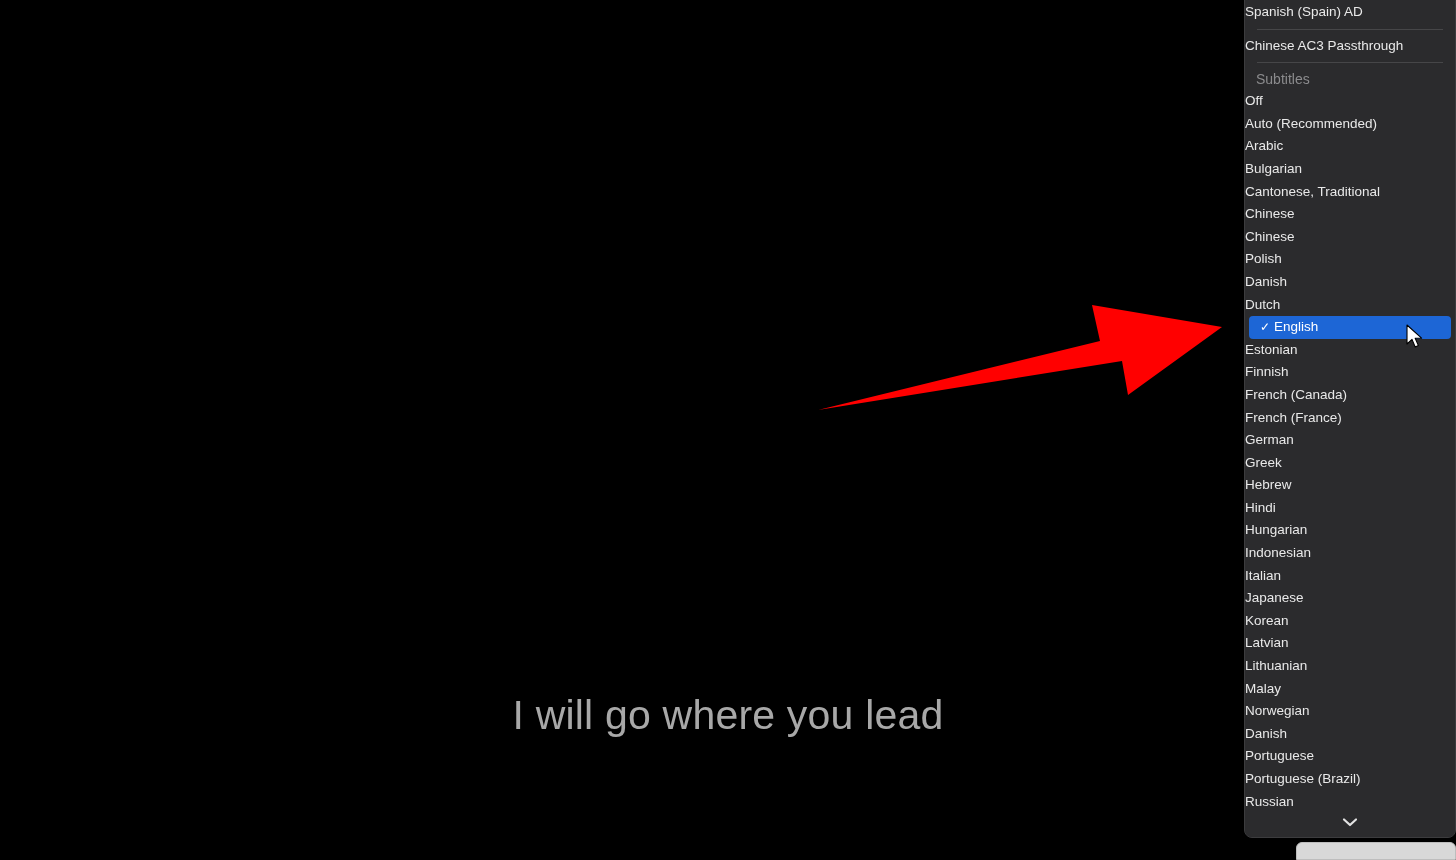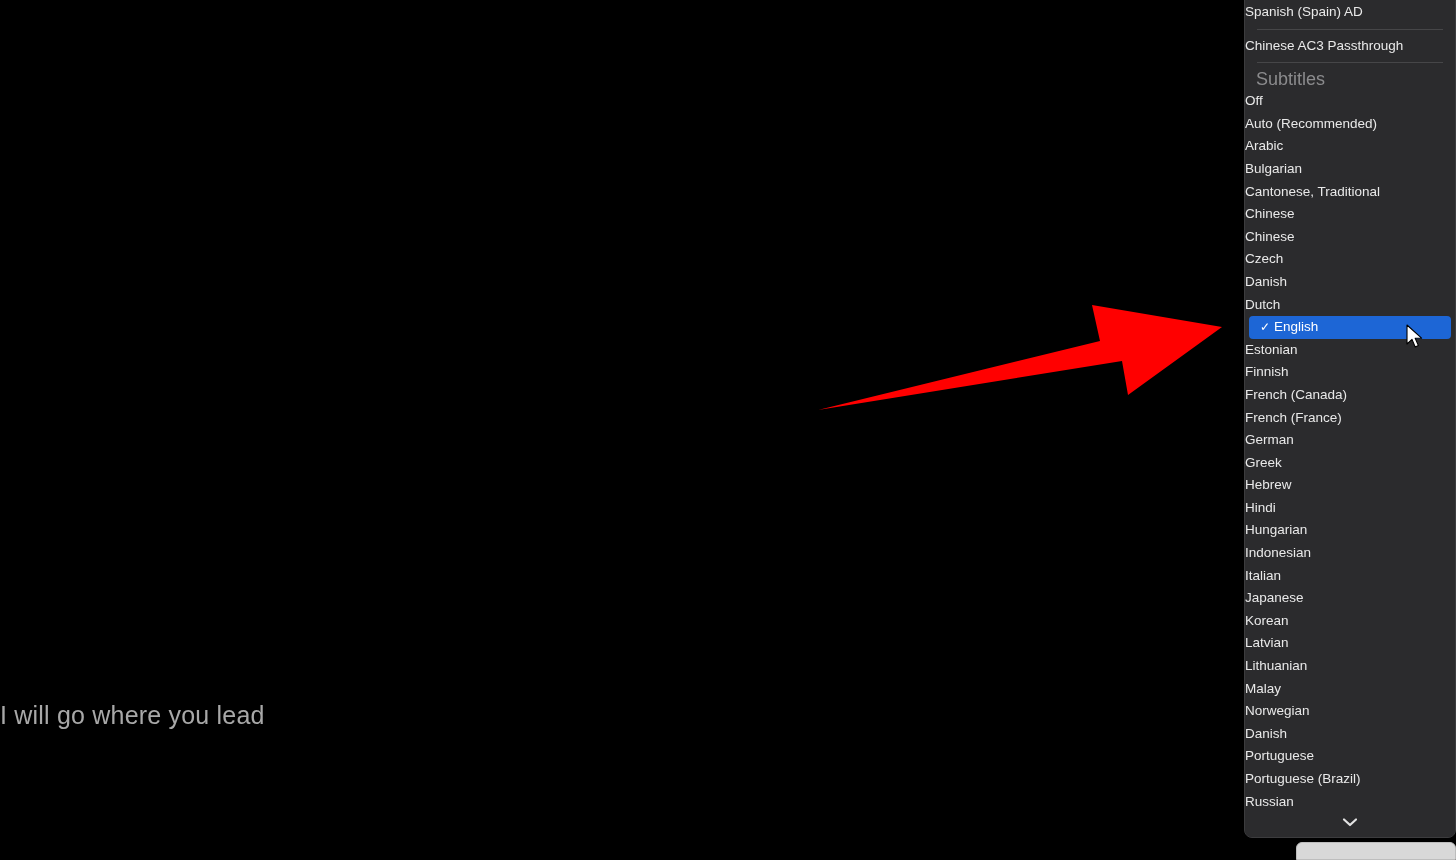--- a/index.html
+++ b/index.html
@@ -22,22 +22,23 @@
     inset: 0;
     background: #000;
   }
 
   
   #subtitle-overlay {
     position: absolute;
     left: 0;
     right: 0;
     top: 694px;
+    text-align: center;
     color: #a8a8a8;
-    font-size: 25px;
+    font-size: 41px;
     font-weight: 400;
     letter-spacing: 0.2px;
     line-height: 42px;
     user-select: none;
   }
 
   
   #annotation-arrow {
     position: absolute;
     left: 810px;
@@ -106,21 +107,21 @@
   .menu-separator {
     height: 1px;
     background: #464648;
     margin: 5px 12px 5px 12px;
   }
   .menu-section-header {
     height: 22px;
     line-height: 22px;
     padding-left: 11px;
     color: #8b8b8d;
-    font-size: 18px;
+    font-size: 14px;
     white-space: nowrap;
   }
   #menu-scroll-down {
     position: absolute;
     left: 0;
     right: 0;
     bottom: 0;
     height: 30px;
     display: flex;
     align-items: center;
@@ -184,21 +185,21 @@
       <div class="menu-item">Chinese AC3 Passthrough</div>
       <div class="menu-separator"></div>
       <div class="menu-section-header">Subtitles</div>
       <div class="menu-item">Off</div>
       <div class="menu-item">Auto (Recommended)</div>
       <div class="menu-item">Arabic</div>
       <div class="menu-item">Bulgarian</div>
       <div class="menu-item">Cantonese, Traditional</div>
       <div class="menu-item">Chinese</div>
       <div class="menu-item">Chinese</div>
-      <div class="menu-item">Czech</div>
+      <div class="menu-item">Polish</div>
       <div class="menu-item">Danish</div>
       <div class="menu-item">Dutch</div>
       <div class="menu-item selected"><span class="checkmark">✓</span><span>English</span></div>
       <div class="menu-item">Estonian</div>
       <div class="menu-item">Finnish</div>
       <div class="menu-item">French (Canada)</div>
       <div class="menu-item">French (France)</div>
       <div class="menu-item">German</div>
       <div class="menu-item">Greek</div>
       <div class="menu-item">Hebrew</div>

